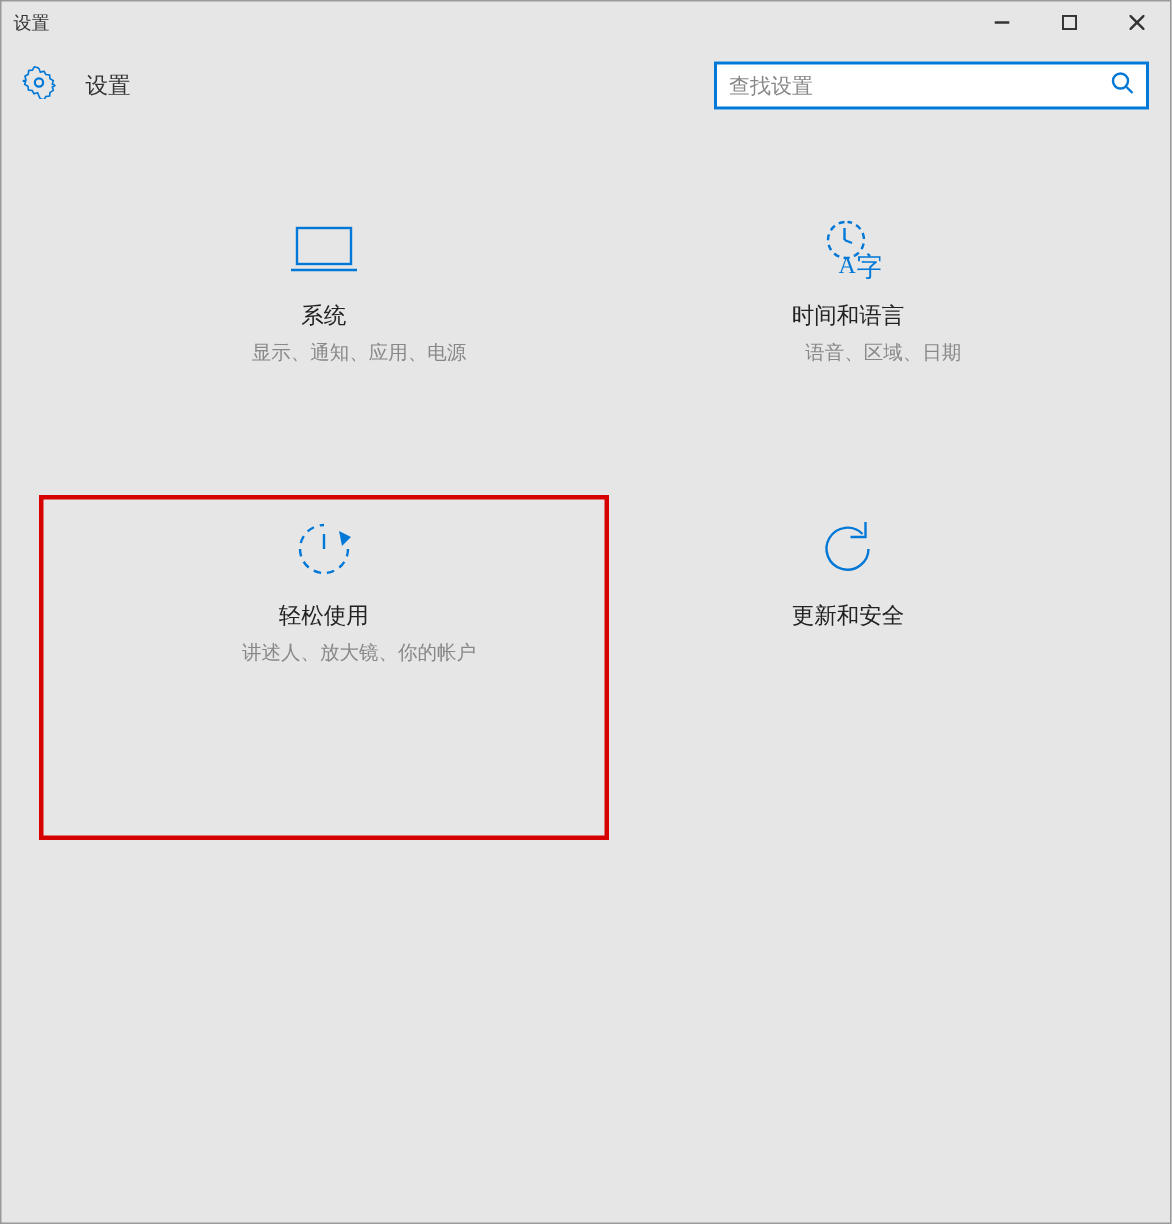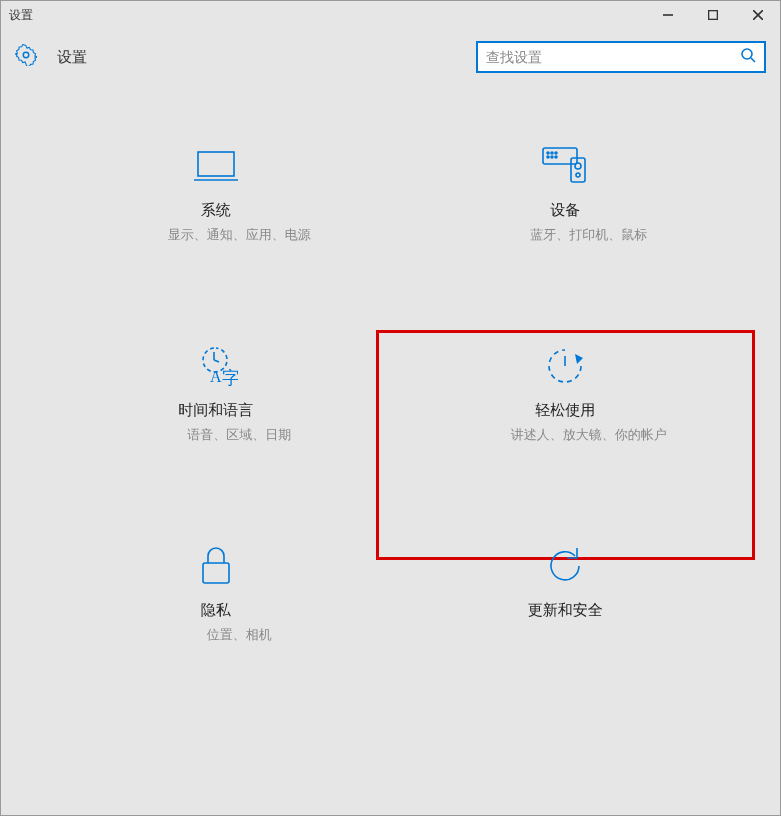--- a/index.html
+++ b/index.html
@@ -140,38 +140,20 @@
     <div class="tile-icon">
       <svg width="44" height="36" viewBox="0 0 44 36">
           <rect x="4" y="4" width="36" height="24"></rect>
           <line x1="0" y1="32" x2="44" y2="32"></line>
         </svg>
     </div>
     <div class="tile-title">系统</div>
     <div class="tile-sub">显示、通知、应用、电源</div>
   </div>
 
-  <div class="tile">
-    <div class="tile-icon">
-      <svg width="48" height="40" viewBox="0 0 48 40">
-          <rect x="2" y="2" width="34" height="16" rx="2"></rect>
-          <circle cx="7" cy="7" r="1" fill="#0078d7"></circle>
-          <circle cx="11" cy="7" r="1" fill="#0078d7"></circle>
-          <circle cx="15" cy="7" r="1" fill="#0078d7"></circle>
-          <circle cx="7" cy="11" r="1" fill="#0078d7"></circle>
-          <circle cx="11" cy="11" r="1" fill="#0078d7"></circle>
-          <circle cx="15" cy="11" r="1" fill="#0078d7"></circle>
-          <rect x="30" y="12" width="14" height="24" rx="2"></rect>
-          <circle cx="37" cy="20" r="3"></circle>
-          <circle cx="37" cy="29" r="2"></circle>
-        </svg>
-    </div>
-    <div class="tile-title">设备</div>
-    <div class="tile-sub">蓝牙、打印机、鼠标</div>
-  </div>
 
 
 
 
   <div class="tile">
     <div class="tile-icon">
       <svg width="44" height="40" viewBox="0 0 44 40">
           <path d="M20 2 A12 12 0 1 0 22 2" stroke-dasharray="4 3"></path>
           <line x1="20" y1="6" x2="20" y2="14"></line>
           <line x1="20" y1="14" x2="25" y2="16"></line>
@@ -188,30 +170,20 @@
       <svg width="40" height="40" viewBox="0 0 40 40">
           <path d="M36 20 A16 16 0 1 1 20 4" stroke-dasharray="5 4"></path>
           <line x1="20" y1="10" x2="20" y2="20"></line>
           <path d="M30 8 L38 12 L32 18" fill="#0078d7" stroke="none"></path>
         </svg>
     </div>
     <div class="tile-title">轻松使用</div>
     <div class="tile-sub">讲述人、放大镜、你的帐户</div>
   </div>
 
-  <div class="tile">
-    <div class="tile-icon">
-      <svg width="32" height="40" viewBox="0 0 32 40">
-          <rect x="3" y="17" width="26" height="20" rx="2"></rect>
-          <path d="M8 17 L8 10 A8 8 0 0 1 24 10 L24 17"></path>
-        </svg>
-    </div>
-    <div class="tile-title">隐私</div>
-    <div class="tile-sub">位置、相机</div>
-  </div>
 
   <div class="tile">
     <div class="tile-icon">
       <svg width="40" height="40" viewBox="0 0 40 40">
           <path d="M34 20 A14 14 0 1 1 30 10"></path>
           <path d="M22 8 L32 8 L32 -2" transform="translate(0,4)"></path>
         </svg>
     </div>
     <div class="tile-title">更新和安全</div>
   </div>

